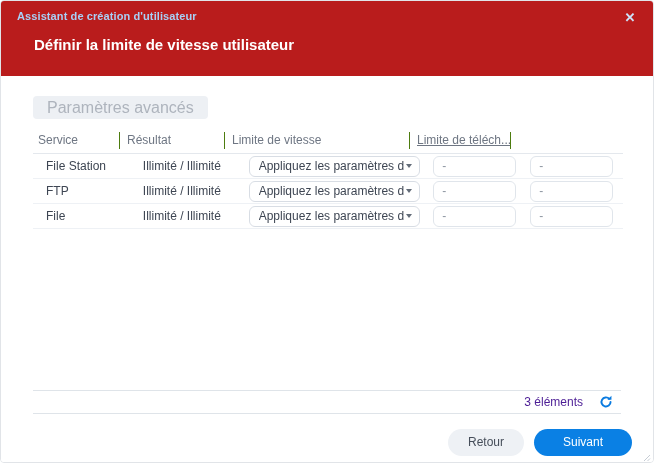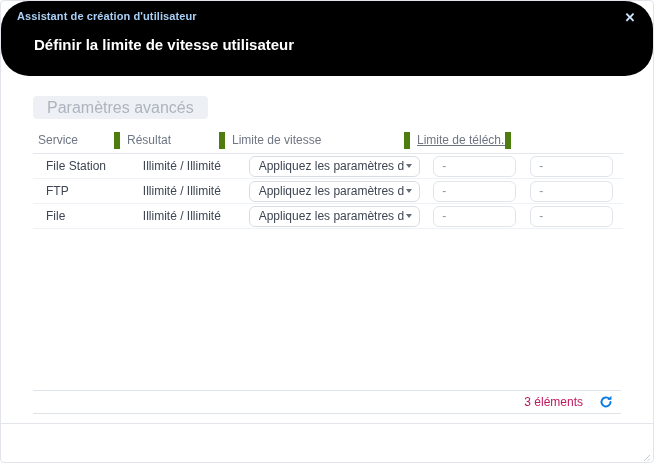--- a/index.html
+++ b/index.html
@@ -3,37 +3,37 @@
 <meta charset="utf-8">
 <style>
   * { margin:0; padding:0; box-sizing:border-box; }
   html,body { width:654px; height:463px; background:#fff; }
   body { font-family:"Liberation Sans", sans-serif; font-size:12px; color:#3e4653; }
 
   .dialog { position:relative; width:654px; height:463px; background:#fff;
             border:1px solid #e1e4e8; border-radius:4px; overflow:hidden; }
 
   
-  .blue-header { position:absolute; top:0; left:0; right:0; height:75px; background:#000000;border-radius:28px; }
+  .blue-header { position:absolute; top:0; left:0; right:0; height:75px; background:#b91c1c; }
   .titlebar { height:30px; display:flex; align-items:center; padding:0 16px; }
   .titlebar-text { font-size:11px; font-weight:bold; color:#a8d0f6; letter-spacing:.1px; }
   .close-btn { position:absolute; top:7px; right:14px; width:18px; height:18px;
                display:flex; align-items:center; justify-content:center;
                color:#cde4fb; font-size:13px; font-weight:bold; cursor:pointer; }
   .step-title { padding:5px 0 0 33px; font-size:15px; font-weight:bold; color:#ffffff; }
 
   
   .advanced-btn { position:absolute; top:95px; left:32px; height:23px; padding:0 14px;
                   background:#edf0f4; color:#aeb4bd; border:none; border-radius:4px;
                   font-family:"Liberation Sans", sans-serif; font-size:16px; line-height:23px; }
 
   .grid { position:absolute; top:126px; left:32px; width:590px; }
   .grid-header { display:flex; height:27px; align-items:center;
                  border-bottom:1px solid #e4e8ed; color:#6e7683; }
-  .gh-cell { height:17px; line-height:17px; border-right:6px solid #4d7c0f;
+  .gh-cell { height:17px; line-height:17px; border-right:1px solid #4d7c0f;
              padding-left:7px; white-space:nowrap; overflow:hidden; }
   .gh-cell.first { padding-left:5px; }
   .gh-cell.filler { border-right:none; }
   .c1 { width:87px; } .c2 { width:105px; } .c3 { width:185px; }
   .c4 { width:97px; } .c5 { width:101px;text-decoration:underline; } .c6 { flex:1; }
 
   .grid-row { display:flex; height:25px; align-items:center; border-bottom:1px solid #eef1f5; }
   .cell { padding-left:7px; white-space:nowrap; overflow:hidden;margin-left:8px; }
   .cell.first { padding-left:5px; }
 
@@ -49,21 +49,21 @@
   .num-input { margin-left:8px; width:83px; height:21px; border:1px solid #e0e5eb;
                border-radius:6px; padding:0 8px; font-family:"Liberation Sans", sans-serif;
                font-size:12px; color:#3e4653; outline:none; background:#fff; }
   .num-input::placeholder { color:#8d96a1; }
 
   
   .pager { position:absolute; top:389px; left:32px; right:32px; height:24px;
            border-top:1px solid #dfe4e9; border-bottom:1px solid #dfe4e9;
            display:flex; align-items:center; justify-content:flex-end; gap:16px;
            padding-right:8px; }
-  .count-text { color:#be185d; }
+  .count-text { color:#4c1d95; }
   .refresh-btn { width:14px; height:14px; cursor:pointer; display:flex; }
 
   
   .footer-divider { position:absolute; top:422px; left:0; right:0; height:0;
                     border-top:1px solid #e3e7ec; }
   .footer { position:absolute; bottom:0; left:0; right:0; height:40px;
             display:flex; align-items:center; justify-content:flex-end;
             gap:10px; padding-right:21px; background:#fff; }
   .btn { height:27px; border:none; border-radius:14px;
          font-family:"Liberation Sans", sans-serif; font-size:12px; cursor:pointer; }
@@ -155,20 +155,24 @@
     <span class="count-text">3 éléments</span>
     <span class="refresh-btn">
       <svg width="14" height="14" viewBox="0 0 16 16">
         <path d="M13.2 8a5.2 5.2 0 1 1-1.5-3.7" stroke="#0a7be0" stroke-width="2.2" fill="none" stroke-linecap="round"></path>
         <path d="M14.2 0.8 L14.2 5.4 L9.6 5.4 Z" fill="#0a7be0"></path>
       </svg>
     </span>
   </div>
 
   <div class="footer-divider"></div>
+  <div class="footer">
+    <button class="btn btn-back">Retour</button>
+    <button class="btn btn-next">Suivant</button>
+  </div>
 
   <span class="resize-grip">
     <svg width="9" height="9" viewBox="0 0 9 9">
       <path d="M8 2 L2 8 M8 5.5 L5.5 8" stroke="#c6ccd4" stroke-width="1" fill="none"></path>
     </svg>
   </span>
 
 </div>
 
 </body></html>

